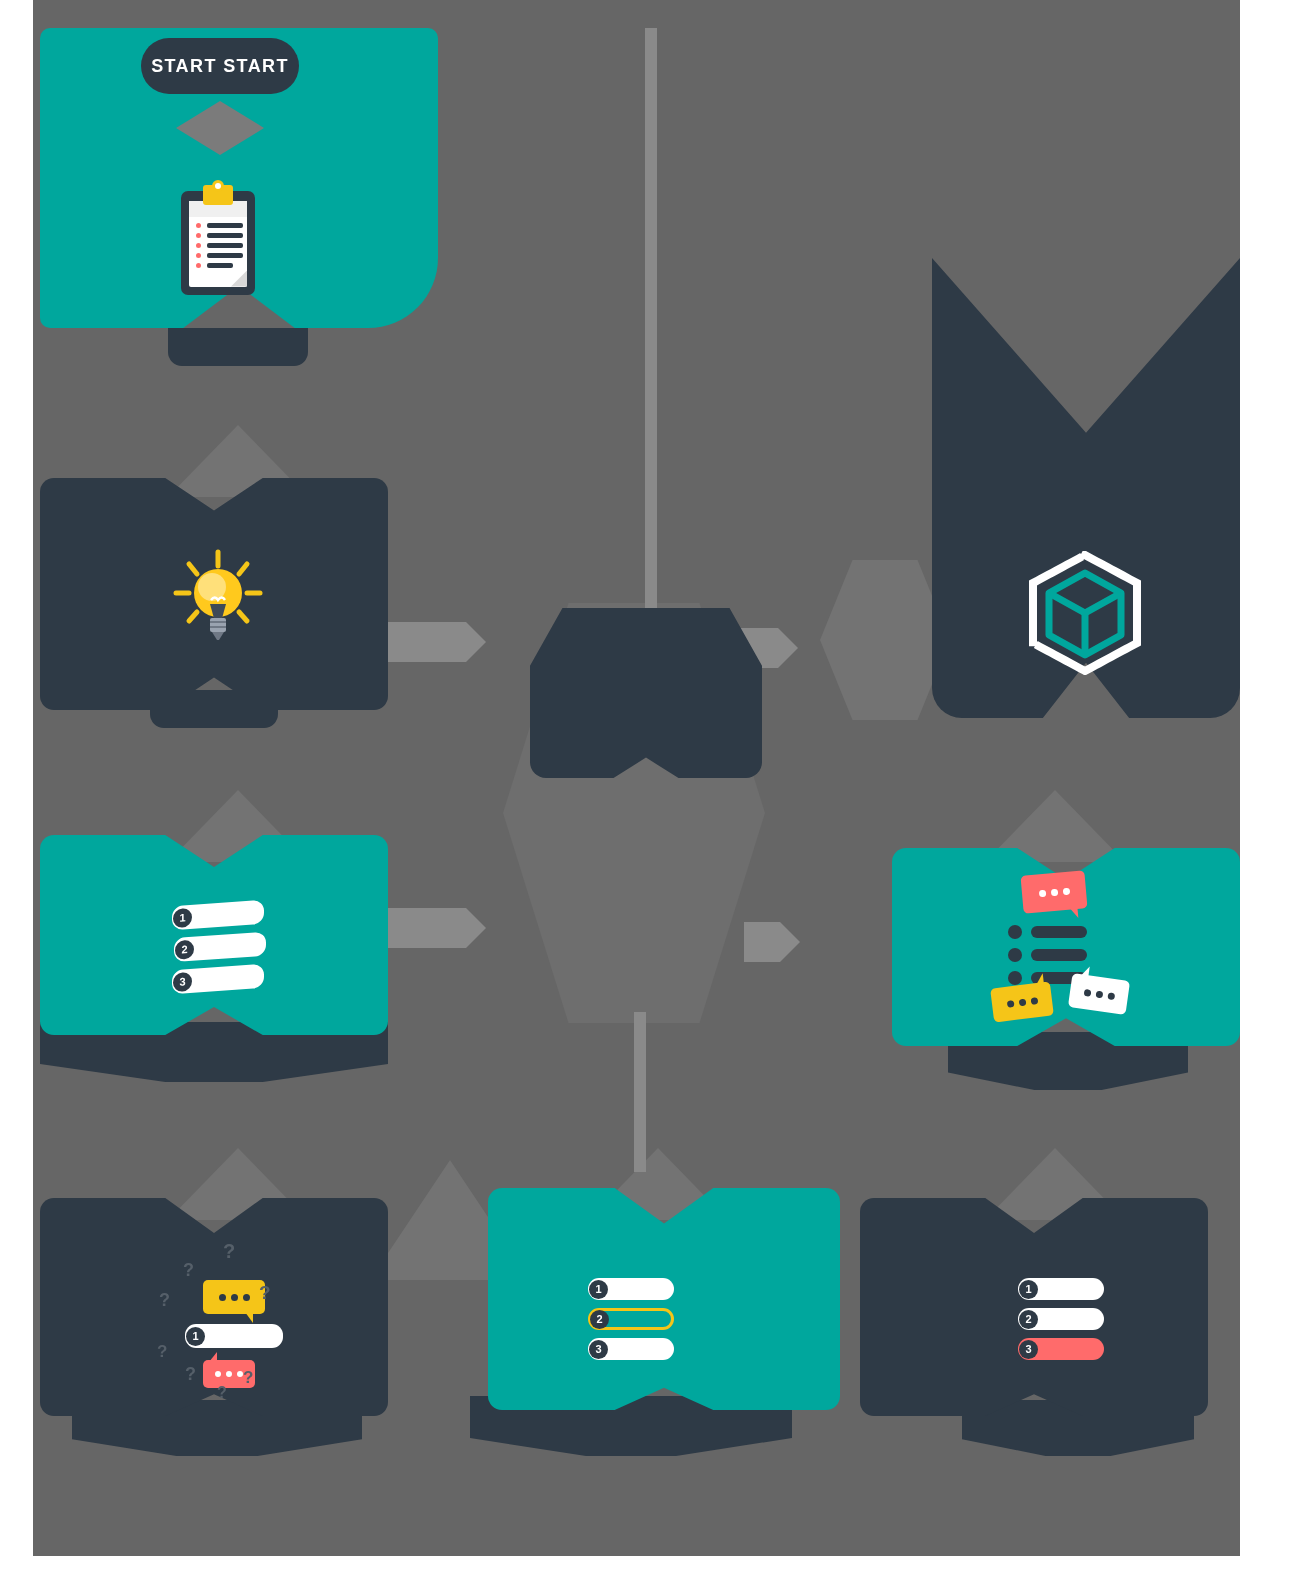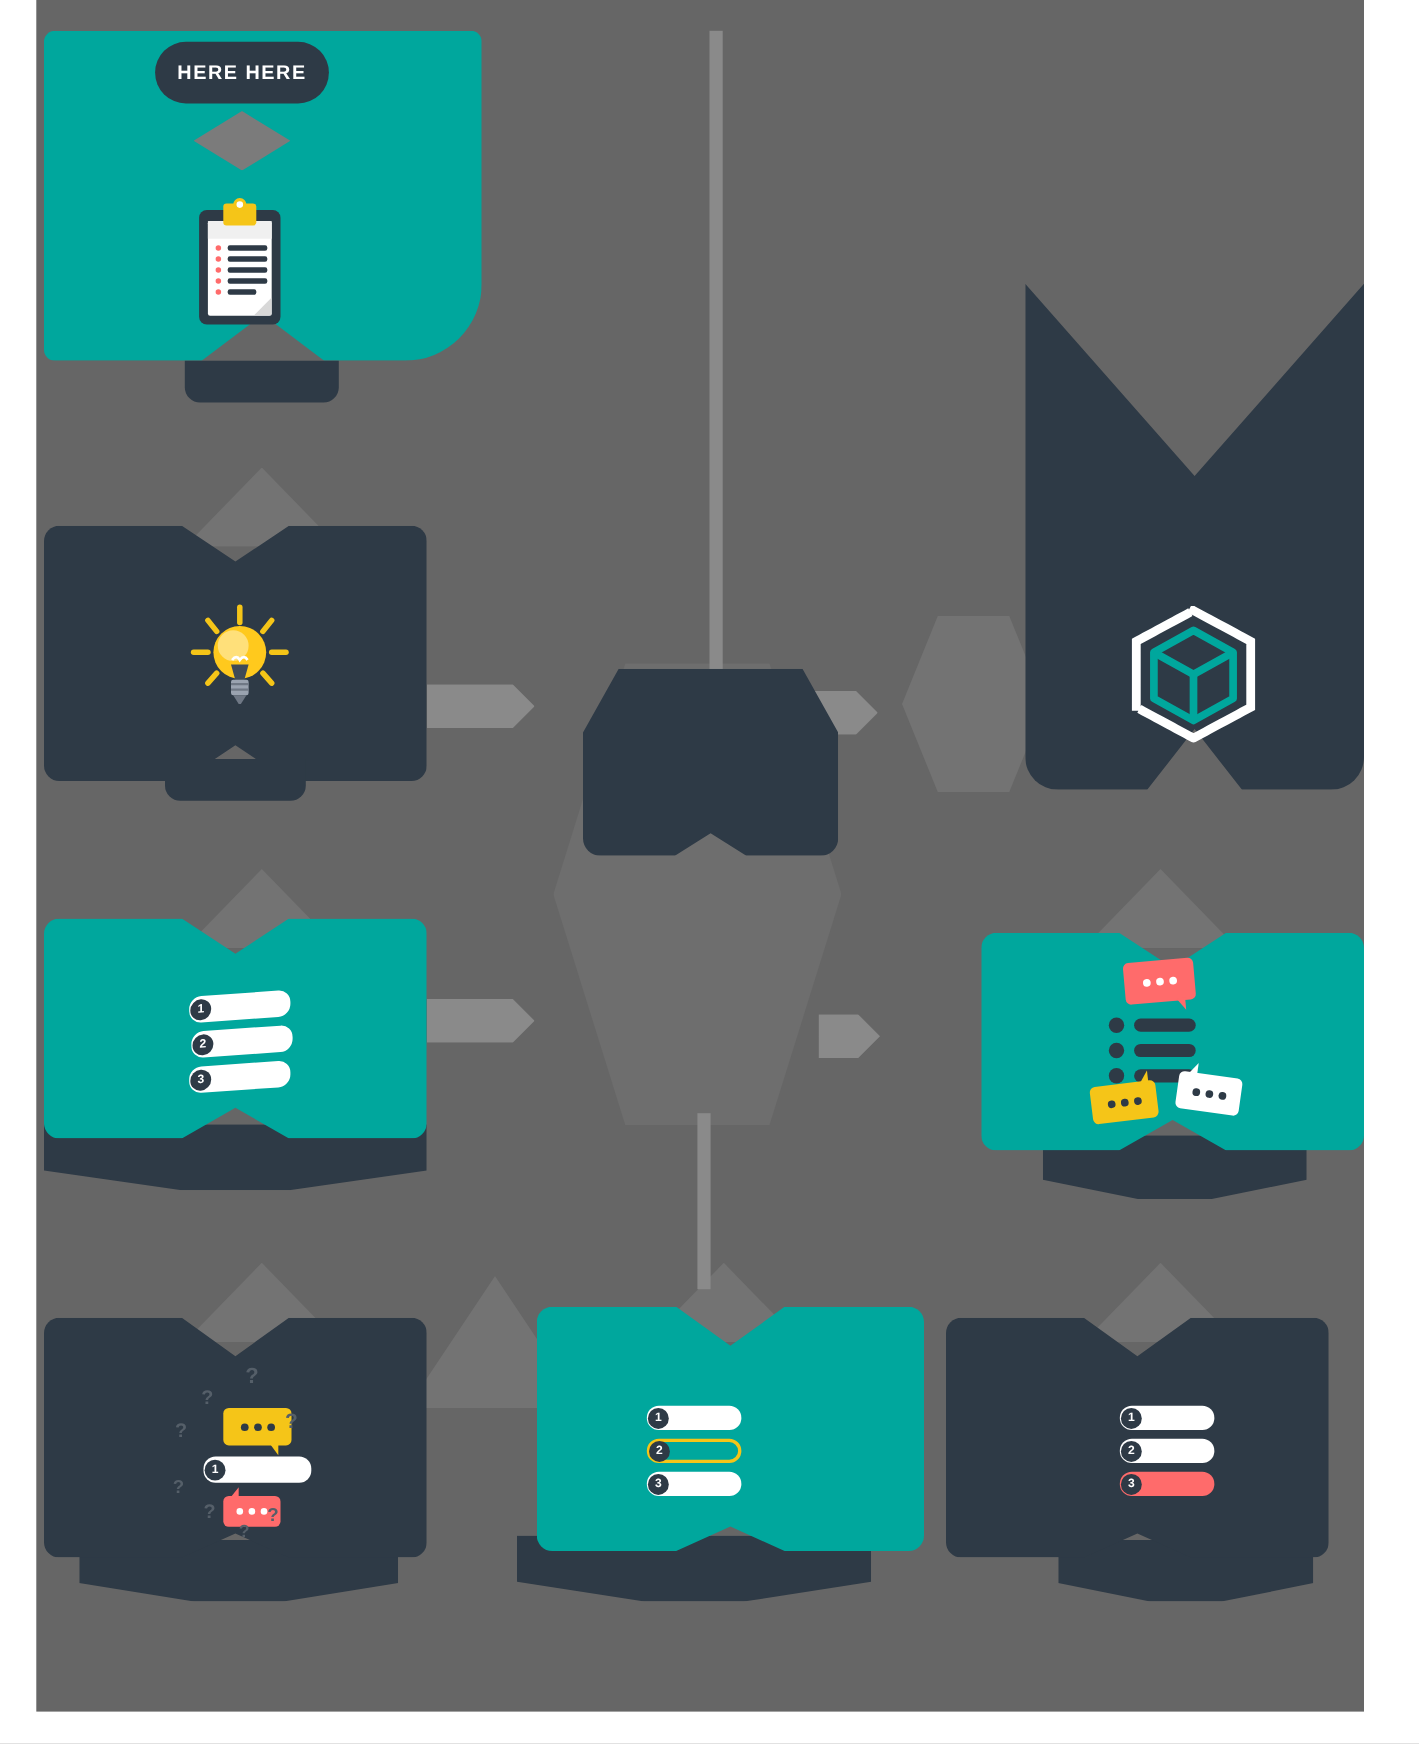--- a/index.html
+++ b/index.html
@@ -225,21 +225,21 @@
   <div class="arrow-h right" style="left:744px; top:922px; width:56px;"></div>
 
   <div class="card teal" style="left:40px; top:28px; width:398px; height:300px; z-index:10;">
     <div class="body" style="clip-path: polygon(0 0, 100% 0, 100% 100%, 64% 100%, 50% 86%, 36% 100%, 0 100%); border-bottom-right-radius:70px;"></div>
   </div>
 
   <div style="position:absolute; left:168px; top:328px; width:140px; height:38px; background:#2e3a46; border-radius:0 0 14px 14px; z-index:11;"></div>
 
   <div class="start-diamond"></div>
   <div class="start-pill">
-    <span>HERE HERE</span>
+    <span>START START</span>
   </div>
 
   <div class="icon-wrap" style="left:168px; top:185px; width:100px; height:115px;">
     <div style="position:relative; width:74px; height:104px;">
       <div style="position:absolute; inset:0; background:#2e3a46; border-radius:7px;"></div>
       <div style="position:absolute; left:8px; top:10px; right:8px; bottom:8px; background:#ffffff; border-radius:2px;"></div>
       <div style="position:absolute; left:8px; top:10px; right:8px; height:16px; background:#f0f0f0;"></div>
       <div style="position:absolute; left:22px; top:-6px; width:30px; height:20px; background:#f5c518; border-radius:3px;"></div>
       <div style="position:absolute; left:31px; top:-11px; width:12px; height:12px; background:#ffffff; border-radius:50%; border:3px solid #f5c518; box-sizing:border-box;"></div>
       <div style="position:absolute; left:15px; top:32px;">

